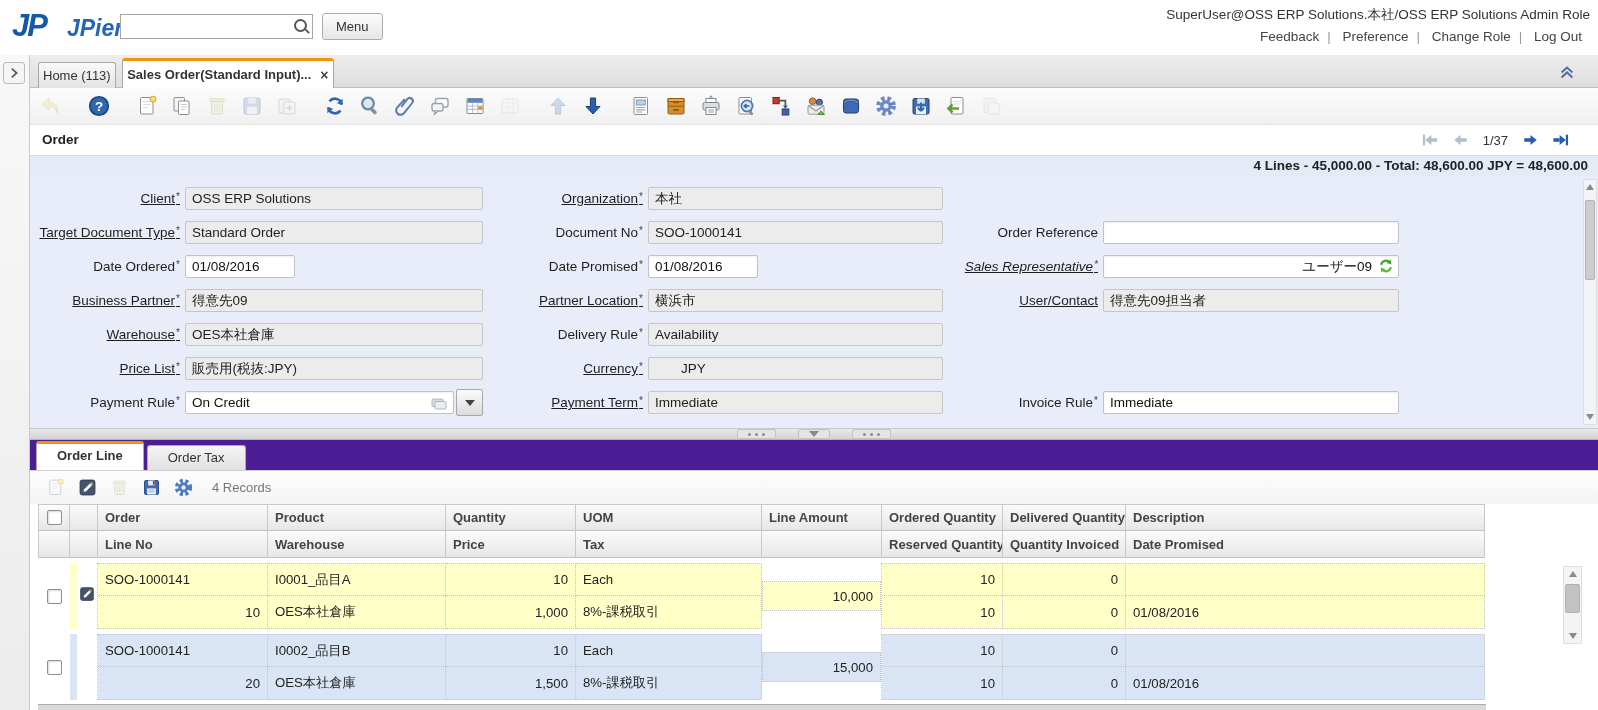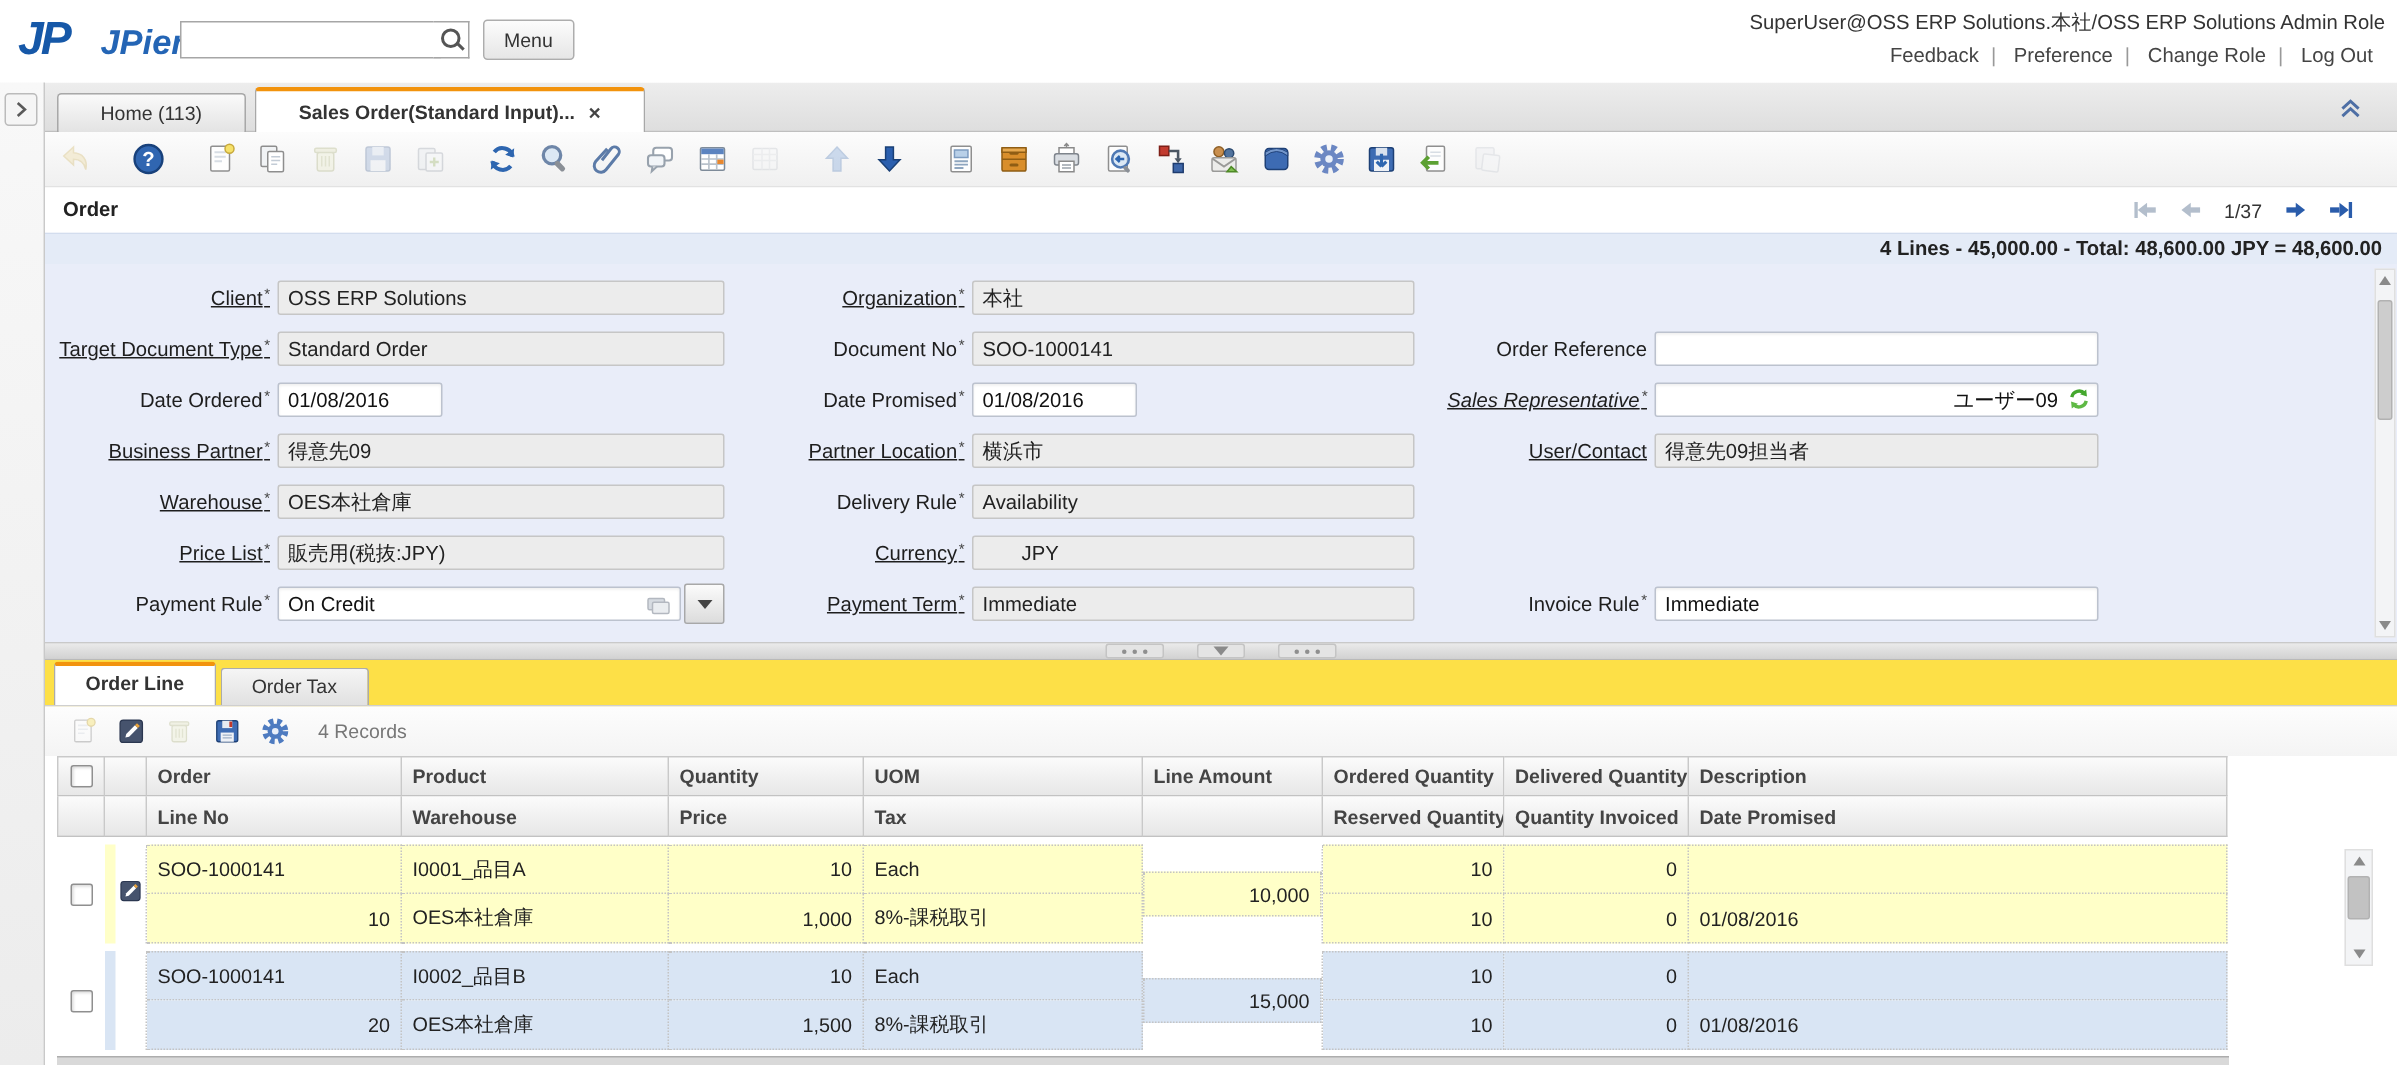--- a/index.html
+++ b/index.html
@@ -29,21 +29,21 @@
   .side{position:absolute;left:0;top:55px;width:30px;bottom:0;background:linear-gradient(#F8F8F8,#ECECEC);
     border-right:1px solid #C9C9C9;box-sizing:border-box;}
   .side-btn{margin:7px 3px;width:22px;height:22px;background:#F5F5F5;border:1px solid #BBB;border-radius:3px;
     display:flex;align-items:center;justify-content:center;cursor:pointer;padding:0;}
 
   
   .main{position:absolute;left:30px;top:55px;right:0;bottom:0;overflow:hidden;}
 
   .tabbar{height:33px;background:linear-gradient(#EDEDED,#DEDEDE);border-bottom:1px solid #BFBFBF;
     box-sizing:border-box;position:relative;padding-left:8px;white-space:nowrap;}
-  .tab{display:inline-flex;align-items:center;height:25px;margin-top:7px;padding:0 28px;
+  .tab{display:inline-flex;align-items:center;height:25px;margin-top:7px;padding:0 4px;
     background:linear-gradient(#FAFAFA,#E3E3E3);border:1px solid #A8A8A8;border-bottom:none;
     border-radius:3px 3px 0 0;font-size:13px;color:#333;margin-right:2px;cursor:pointer;vertical-align:bottom;}
   .tab.active{height:27px;margin-top:3px;background:#FFF;border-top:3px solid #F2930D;font-weight:bold;position:relative;z-index:2;}
   .tab-close{margin-left:9px;color:#444;font-weight:bold;font-size:14px;line-height:12px;cursor:pointer;}
   .collapse-btn{position:absolute;right:20px;top:8px;width:22px;height:18px;cursor:pointer;}
 
   .toolbar{height:37px;background:linear-gradient(#FCFCFC,#F0F0F0);border-bottom:1px solid #E2E2E2;
     box-sizing:border-box;display:flex;align-items:center;padding-left:8px;gap:9px;}
   .tbi{width:26px;height:26px;display:flex;align-items:center;justify-content:center;cursor:pointer;flex:none;}
   .tbi svg{width:24px;height:24px;}
@@ -96,21 +96,21 @@
   .table-vscroll .sb-thumb{top:17px;height:27px;background:#C2C2C2;}
 
   
   .splitter{height:12px;background:linear-gradient(#EAEAEA,#D2D2D2);border-top:1px solid #C9C9C9;
     border-bottom:1px solid #B9B9B9;box-sizing:border-box;display:flex;align-items:center;justify-content:center;gap:22px;cursor:row-resize;}
   .sp-box{height:8px;padding:0 10px;display:flex;align-items:center;background:#E4E4E4;border:1px solid #C4C4C4;border-radius:2px;}
   .sp-dots{width:3px;height:3px;border-radius:50%;background:#8F8F8F;box-shadow:7px 0 0 #8F8F8F,14px 0 0 #8F8F8F;margin-right:14px;}
   .sp-tri{width:0;height:0;border-left:5px solid transparent;border-right:5px solid transparent;border-top:6px solid #8A8A8A;}
 
   
-  .subtabs{height:31px;background:#fde047;border-bottom:1px solid #CFCFCF;box-sizing:border-box;
+  .subtabs{height:31px;background:#4c1d95;border-bottom:1px solid #CFCFCF;box-sizing:border-box;
     display:flex;align-items:flex-end;padding-left:6px;}
   .stab{height:24px;line-height:24px;padding:0 20px;background:linear-gradient(#F5F5F5,#E1E1E1);
     border:1px solid #ABABAB;border-bottom:none;border-radius:3px 3px 0 0;font-size:13px;color:#333;margin-right:3px;cursor:pointer;}
   .stab.active{background:#FFF;border-top:3px solid #F2930D;height:26px;font-weight:bold;}
   .subtoolbar{height:33px;background:linear-gradient(#FDFDFD,#F4F4F4);display:flex;align-items:center;
     padding-left:14px;gap:10px;}
   .subtoolbar .tbi{width:22px;height:22px;}
   .subtoolbar .tbi svg{width:21px;height:21px;}
   .records{color:#777;font-size:13px;margin-left:8px;}
 

